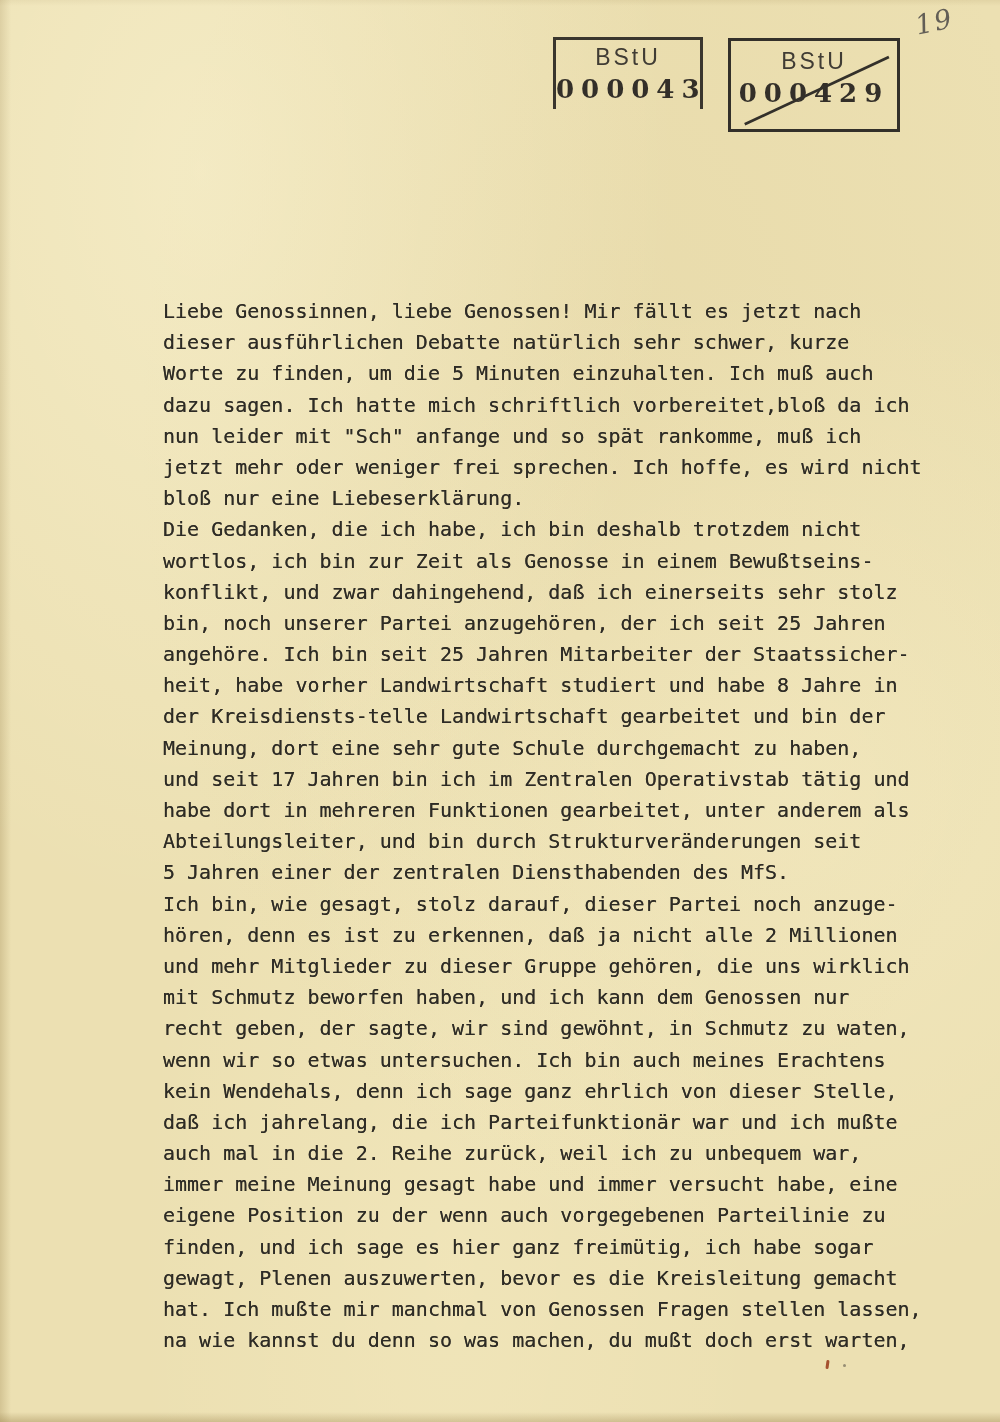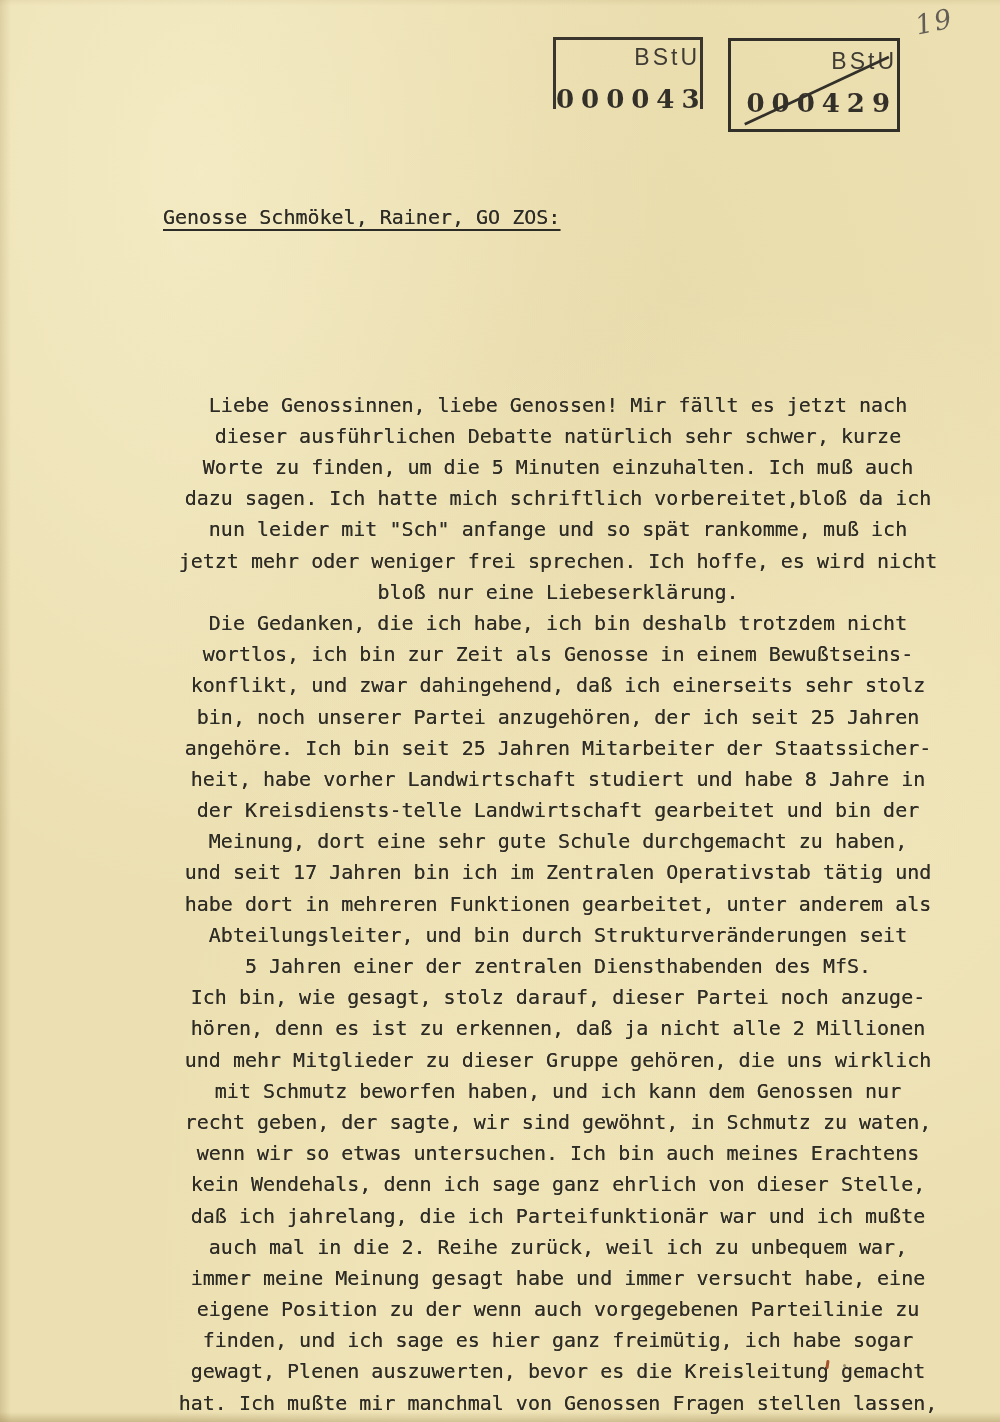--- a/index.html
+++ b/index.html
@@ -18,21 +18,21 @@
       radial-gradient(ellipse at 45% 90%, rgba(255,246,210,0.20), transparent 40%),
       radial-gradient(ellipse at 60% 30%, rgba(196,170,104,0.10), transparent 55%),
       linear-gradient(90deg, rgba(148,124,70,0.28) 0px, rgba(148,124,70,0) 11px),
       linear-gradient(0deg, rgba(140,115,60,0.35) 0px, rgba(140,115,60,0) 10px),
       linear-gradient(180deg, rgba(148,124,70,0.12) 0px, rgba(148,124,70,0) 6px);
   }
   
   .stamp{
     position:absolute;
     color:#3a362e;
-    text-align:right;
+    text-align:center;
     box-sizing:border-box;
   }
   .stamp-left{
     left:553px; top:37px; width:150px; height:72px;
     border-top:3px solid #3a362e;
     border-left:3px solid #3a362e;
     border-right:3px solid #3a362e;
   }
   .stamp-right{
     left:728px; top:38px; width:172px; height:94px;
@@ -43,21 +43,21 @@
     font-size:23px;
     letter-spacing:3px;
     margin-top:4px;
     color:#403c34;
   }
   .stamp-number{
     font-family:"DejaVu Serif", serif;
     font-size:26px;
     font-weight:bold;
     letter-spacing:7px;
-    margin-top:13px;
+    margin-top:3px;
     color:#332f29;
   }
   .stamp-right .stamp-label{margin-top:7px;}
   .strike{
     position:absolute; left:0; top:0;
     width:100%; height:100%;
     pointer-events:none;
   }
   
   .handwritten{
@@ -80,21 +80,21 @@
     color:#2d2b25;
     text-shadow:0 0 0.6px rgba(45,42,35,0.75);
     white-space:pre;
   }
   .heading{
     display:inline-block;
     text-decoration:underline;
     text-underline-offset:5px;
     text-decoration-thickness:2px;
   }
-  .line{height:31.2px;text-align:center;}
+  .line{height:31.2px;}
   
   .speck-rust{
     position:absolute; left:826px; top:1360px;
     width:3px; height:9px;
     background:#a5512f;
     border-radius:2px;
     transform:rotate(8deg);
   }
   .speck-gray{
     position:absolute; left:843px; top:1364px;
@@ -117,21 +117,20 @@
 
   <div class="stamp stamp-right">
     <div class="stamp-label">BStU</div>
     <div class="stamp-number">000429</div>
     <svg class="strike" viewBox="0 0 172 94">
       <line x1="12" y1="89" x2="166" y2="17" stroke="#33302a" stroke-width="3"></line>
     </svg>
   </div>
 
   <div class="text-block">
-    <div><span class="heading">Genosse Schmökel, Rainer, GO ZOS:</span></div>
     <div class="lines">
       
     <div class="line">Liebe Genossinnen, liebe Genossen! Mir fällt es jetzt nach</div><div class="line">dieser ausführlichen Debatte natürlich sehr schwer, kurze</div><div class="line">Worte zu finden, um die 5 Minuten einzuhalten. Ich muß auch</div><div class="line">dazu sagen. Ich hatte mich schriftlich vorbereitet,bloß da ich</div><div class="line">nun leider mit "Sch" anfange und so spät rankomme, muß ich</div><div class="line">jetzt mehr oder weniger frei sprechen. Ich hoffe, es wird nicht</div><div class="line">bloß nur eine Liebeserklärung.</div><div class="line">Die Gedanken, die ich habe, ich bin deshalb trotzdem nicht</div><div class="line">wortlos, ich bin zur Zeit als Genosse in einem Bewußtseins-</div><div class="line">konflikt, und zwar dahingehend, daß ich einerseits sehr stolz</div><div class="line">bin, noch unserer Partei anzugehören, der ich seit 25 Jahren</div><div class="line">angehöre. Ich bin seit 25 Jahren Mitarbeiter der Staatssicher-</div><div class="line">heit, habe vorher Landwirtschaft studiert und habe 8 Jahre in</div><div class="line">der Kreisdiensts-telle Landwirtschaft gearbeitet und bin der</div><div class="line">Meinung, dort eine sehr gute Schule durchgemacht zu haben,</div><div class="line">und seit 17 Jahren bin ich im Zentralen Operativstab tätig und</div><div class="line">habe dort in mehreren Funktionen gearbeitet, unter anderem als</div><div class="line">Abteilungsleiter, und bin durch Strukturveränderungen seit</div><div class="line">5 Jahren einer der zentralen Diensthabenden des MfS.</div><div class="line">Ich bin, wie gesagt, stolz darauf, dieser Partei noch anzuge-</div><div class="line">hören, denn es ist zu erkennen, daß ja nicht alle 2 Millionen</div><div class="line">und mehr Mitglieder zu dieser Gruppe gehören, die uns wirklich</div><div class="line">mit Schmutz beworfen haben, und ich kann dem Genossen nur</div><div class="line">recht geben, der sagte, wir sind gewöhnt, in Schmutz zu waten,</div><div class="line">wenn wir so etwas untersuchen. Ich bin auch meines Erachtens</div><div class="line">kein Wendehals, denn ich sage ganz ehrlich von dieser Stelle,</div><div class="line">daß ich jahrelang, die ich Parteifunktionär war und ich mußte</div><div class="line">auch mal in die 2. Reihe zurück, weil ich zu unbequem war,</div><div class="line">immer meine Meinung gesagt habe und immer versucht habe, eine</div><div class="line">eigene Position zu der wenn auch vorgegebenen Parteilinie zu</div><div class="line">finden, und ich sage es hier ganz freimütig, ich habe sogar</div><div class="line">gewagt, Plenen auszuwerten, bevor es die Kreisleitung gemacht</div><div class="line">hat. Ich mußte mir manchmal von Genossen Fragen stellen lassen,</div><div class="line">na wie kannst du denn so was machen, du mußt doch erst warten,</div></div>
   </div>
 
   <div class="speck-rust"></div>
   <div class="speck-gray"></div>
 
 </div>
 

